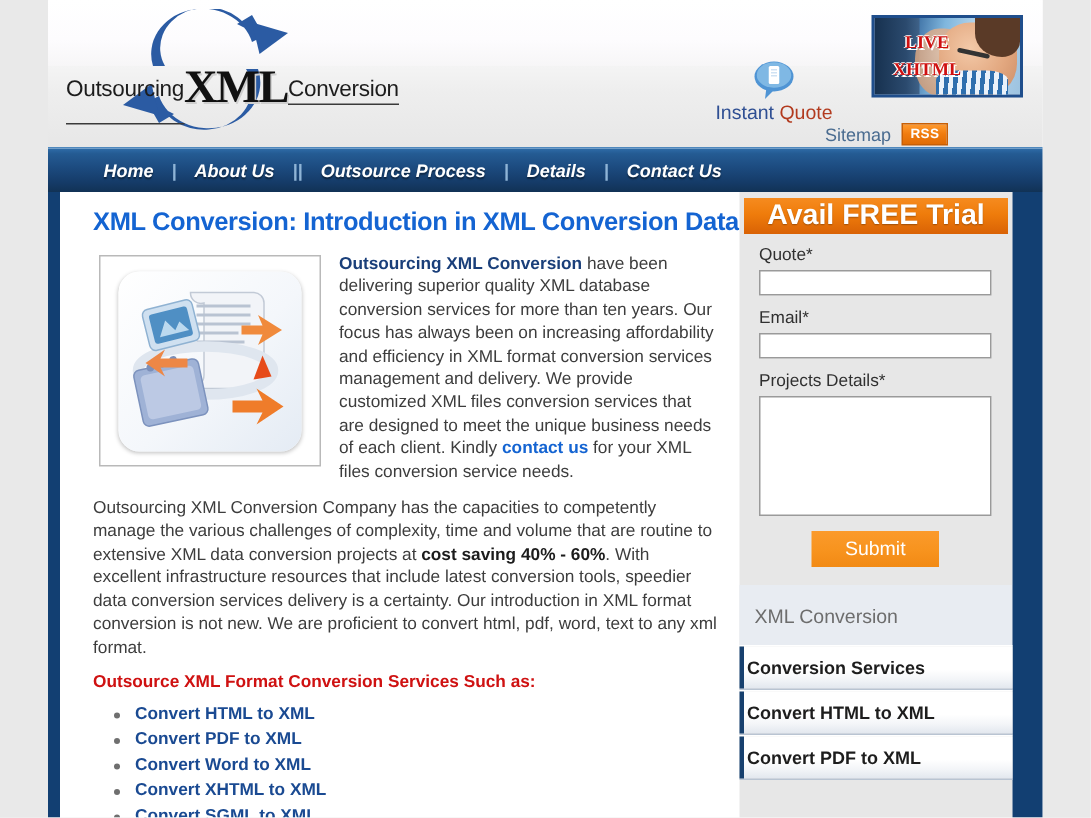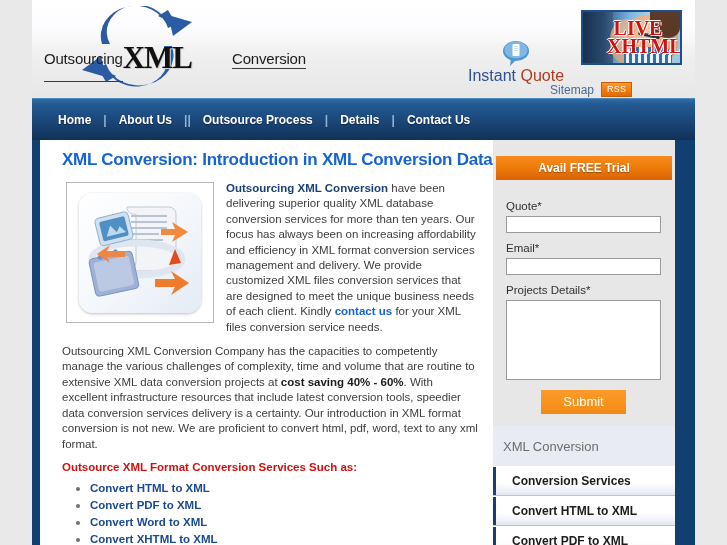--- a/index.html
+++ b/index.html
@@ -57,30 +57,30 @@
     border-bottom: 1.5px solid #3a3a3a; padding-bottom: 14px;
   }
   .lg-xml {
     font-family: "Liberation Serif", serif;
     font-size: 31px; font-weight: bold; color: #111111;
     letter-spacing: -1px; vertical-align: -4px;
     text-shadow: 1px 1px 0 #cfcfcf;
   }
   .lg-conv {
     font-size: 15px; color: #1c1c1c; letter-spacing: -0.2px;
-    border-bottom: 1.5px solid #3a3a3a; padding-bottom: 1px; margin-left: 40px;
+    border-bottom: 1.5px solid #3a3a3a; padding-bottom: 1px;
   }
 
   
   #instant-quote {
     position: absolute; left: 434px; top: 40px;
     width: 100px; text-align: center; cursor: pointer;
   }
   #iq-icon { display:block; margin: 0 auto 1px; }
-  #iq-label { font-size: 16px; white-space: nowrap; }
+  #iq-label { font-size: 13px; white-space: nowrap; }
   #iq-label .a { color:#2f4f93; }
   #iq-label .b { color:#b23a1e; }
 
   
   #live-help {
     position: absolute; left: 549px; top: 10px;
     width: 101px; height: 55px;
     border: 2px solid #1f4e8c;
     background: linear-gradient(100deg,#22477a 0%,#2d5f96 22%,#7fb6dd 45%,#bcd9ef 68%,#9dc3e0 100%);
     overflow: hidden; cursor: pointer;
@@ -108,50 +108,51 @@
   #live-help .lh-shirt {
     position:absolute; right:8px; bottom:-6px; width:48px; height:22px;
     border-radius: 30% 30% 0 0;
     background: repeating-linear-gradient(95deg,#2e6fae 0 3px,#eaf2fa 3px 6px);
   }
   #live-help .lh-headset {
     position:absolute; right:20px; top:22px; width:22px; height:3px;
     background:#333; border-radius:2px; transform: rotate(12deg);
   }
   #live-help .lh-text {
-    position:absolute; left:24px; top:7px; width:62px;
+    position:absolute; left:4px; top:7px; width:62px;
     color:#cf1111; font-family: "Liberation Serif", serif;
-    font-weight:bold; font-size:20px; line-height:18px; text-align:center;
+    font-weight:bold; font-size:12px; line-height:18px; text-align:center;
     text-shadow: 1px 1px 0 #ffffff, -1px 0 0 #ffffff, 0 -1px 0 #ffffff;
   }
 
   
   #sitemap-row {
     position:absolute; left:518px; top:82px;
     display:flex; align-items:center; gap:7px;
   }
   #sitemap-link {
     font-size:12px; color:#4a6c90; cursor:pointer;
   }
   #rss-badge {
     background: linear-gradient(to bottom,#ff9a2e 0%,#f07b0e 50%,#e06c05 100%);
     border:1px solid #c85f05;
-    color:#ffffff; font-size:9px; font-weight:normal;
+    color:#ffffff; font-size:9px; font-weight:bold;
     padding:1px 5px 2px; letter-spacing:.2px; cursor:pointer;
   }
 
   
   #nav {
     position: relative;
-    height: 42px;
+    height: 30px;
     background: linear-gradient(to bottom,#2e6ca8 0%,#245b93 12%,#1c4a7e 45%,#153b68 78%,#113255 100%);
     border-top: 1px solid #4f88bd;
     display: flex; align-items: center;
-    padding-left: 14px;
+    padding-left: 25px;
     overflow: hidden;
+    font-style: italic;
   }
   #nav .nav-item {
     color:#ffffff; font-size:12px; font-weight:bold;
     padding: 0 12px; white-space:nowrap; cursor:pointer;
     text-shadow: 0 1px 1px rgba(0,0,0,.45);
   }
   #nav .nav-sep {
     color:#8fb4d6; font-size:12px; font-weight:bold;
   }
 
@@ -222,23 +223,23 @@
     width:4px; height:4px; border-radius:50%; background:#6f6f6f;
   }
 
   
   #sidebar {
     flex: 0 0 181px;
     background:#e7e7e7;
     padding-top:4px;
   }
   #trial-head {
-    height:24px; margin: 12px 3px;
+    height:24px; margin: 0 3px;
     background: linear-gradient(to bottom,#f68b1f 0%,#ef7c0b 45%,#d96205 100%);
-    color:#ffffff; font-size:12px; font-weight:bold;
+    color:#ffffff; font-size:19px; font-weight:bold;
     display:flex; align-items:center; justify-content:center;
     text-shadow: 0 1px 1px rgba(0,0,0,.3);
   }
   #trial-form { padding: 8px 14px 0 13px; }
   .fld-label {
     font-size:11.5px; color:#303030; margin-bottom:4px;
   }
   .fld-input {
     width:155px; height:17px;
     border:1px solid #9a9a9a; background:#ffffff;
@@ -264,21 +265,21 @@
   #sb-divider { height:12px; }
   #sb-section-title {
     background:#e8ecf2;
     color:#6d6d6d; font-size:13px;
     padding: 13px 0 12px 10px;
   }
   #sb-links { }
   .sb-link {
     position:relative;
     height:30px; display:flex; align-items:center;
-    padding-left:19px;
+    padding-left:5px;
     font-size:12px; font-weight:bold; color:#1d1d1d;
     background: linear-gradient(to bottom,#ffffff 0%,#ffffff 55%,#f3f5f8 78%,#e2e7ee 100%);
     border-bottom:1px solid #b9c4d2;
     border-top:1px solid #ffffff;
     cursor:pointer;
   }
   .sb-link:before {
     content:""; position:absolute; left:0; top:0; bottom:0; width:3px;
     background:#17406e;
   }

